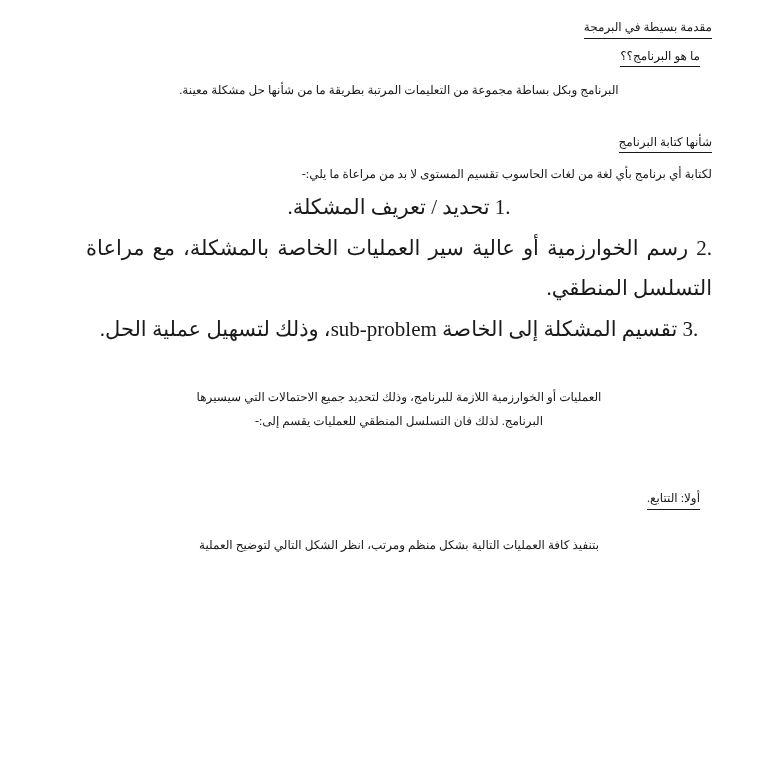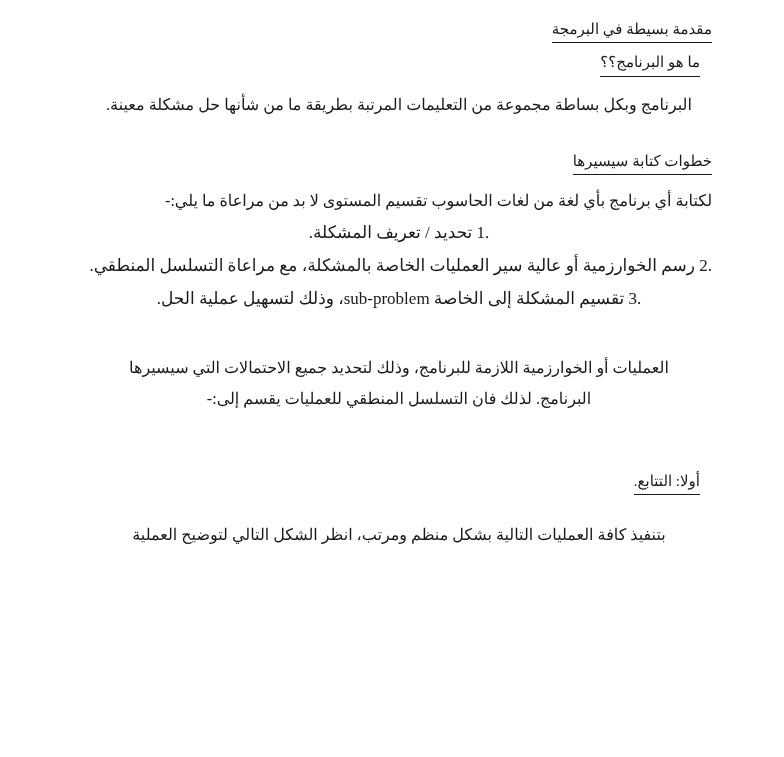--- a/index.html
+++ b/index.html
@@ -29,58 +29,58 @@
   .doc {
     direction: rtl;
     text-align: justify;
     text-align-last: right;
   }
 
   
   .heading {
     direction: rtl;
     text-align: center;
-    font-size: 15px;
+    font-size: 12px;
     line-height: 1.55;
     font-weight: 400;
     margin: 0;
     white-space: nowrap;
   }
   .heading .u {
     display: inline-block;
     border-bottom: 1.2px solid #1a1a1a;
     padding-bottom: 1px;
   }
 
   .h-title      { margin: 0 0 0 0; }
   .h-sub        { margin: 8px 12px 0 0; }
   .h-steps      { margin: 0; }
   .h-java       { margin: 0; }
   .h-seq        { margin: 12px; }
 
   
   .para {
     direction: rtl;
-    font-size: 16px;
+    font-size: 12px;
     line-height: 1.95;
     margin: 0;
     text-align: justify;
     text-align-last: center;
   }
   .para.flush {
     text-align-last: right;
   }
 
   
   .list {
     direction: rtl;
     list-style: none;
     margin: 0;
     padding: 0;
-    font-size: 17px;
+    font-size: 21px;
     line-height: 1.95;
   }
   .list li {
     direction: rtl;
     text-align: justify;
     text-align-last: right;
     margin: 0;
     padding: 0;
   }
   .list li.centerish {
@@ -109,21 +109,21 @@
     <p class="heading h-title"><span class="u">مقدمة بسيطة في البرمجة</span></p>
 
     <p class="heading h-sub"><span class="u">ما هو البرنامج؟؟</span></p>
 
     <div class="sp-a"></div>
 
     <p class="para">البرنامج وبكل بساطة مجموعة من التعليمات المرتبة بطريقة ما من شأنها حل مشكلة معينة.</p>
 
     <div class="sp-b"></div>
 
-    <p class="heading h-steps"><span class="u">خطوات كتابة سيسيرها</span></p>
+    <p class="heading h-steps"><span class="u">شأنها كتابة البرنامج</span></p>
 
     <div class="sp-c"></div>
 
     <p class="para flush">لكتابة أي برنامج بأي لغة من لغات الحاسوب تقسيم المستوى لا بد من مراعاة ما يلي:-</p>
 
     <ol class="list">
       <li class="centerish"><span class="li-num">1.</span> <span>تحديد / تعريف المشكلة.</span></li>
       <li><span class="li-num">2.</span> <span>رسم الخوارزمية أو عالية سير العمليات الخاصة بالمشكلة، مع مراعاة التسلسل المنطقي.</span></li>
       <li class="centerish"><span class="li-num">3.</span> <span>تقسيم المشكلة إلى الخاصة</span> <span class="lat">sub-problem</span><span>، وذلك لتسهيل عملية الحل.</span></li>
     </ol>

